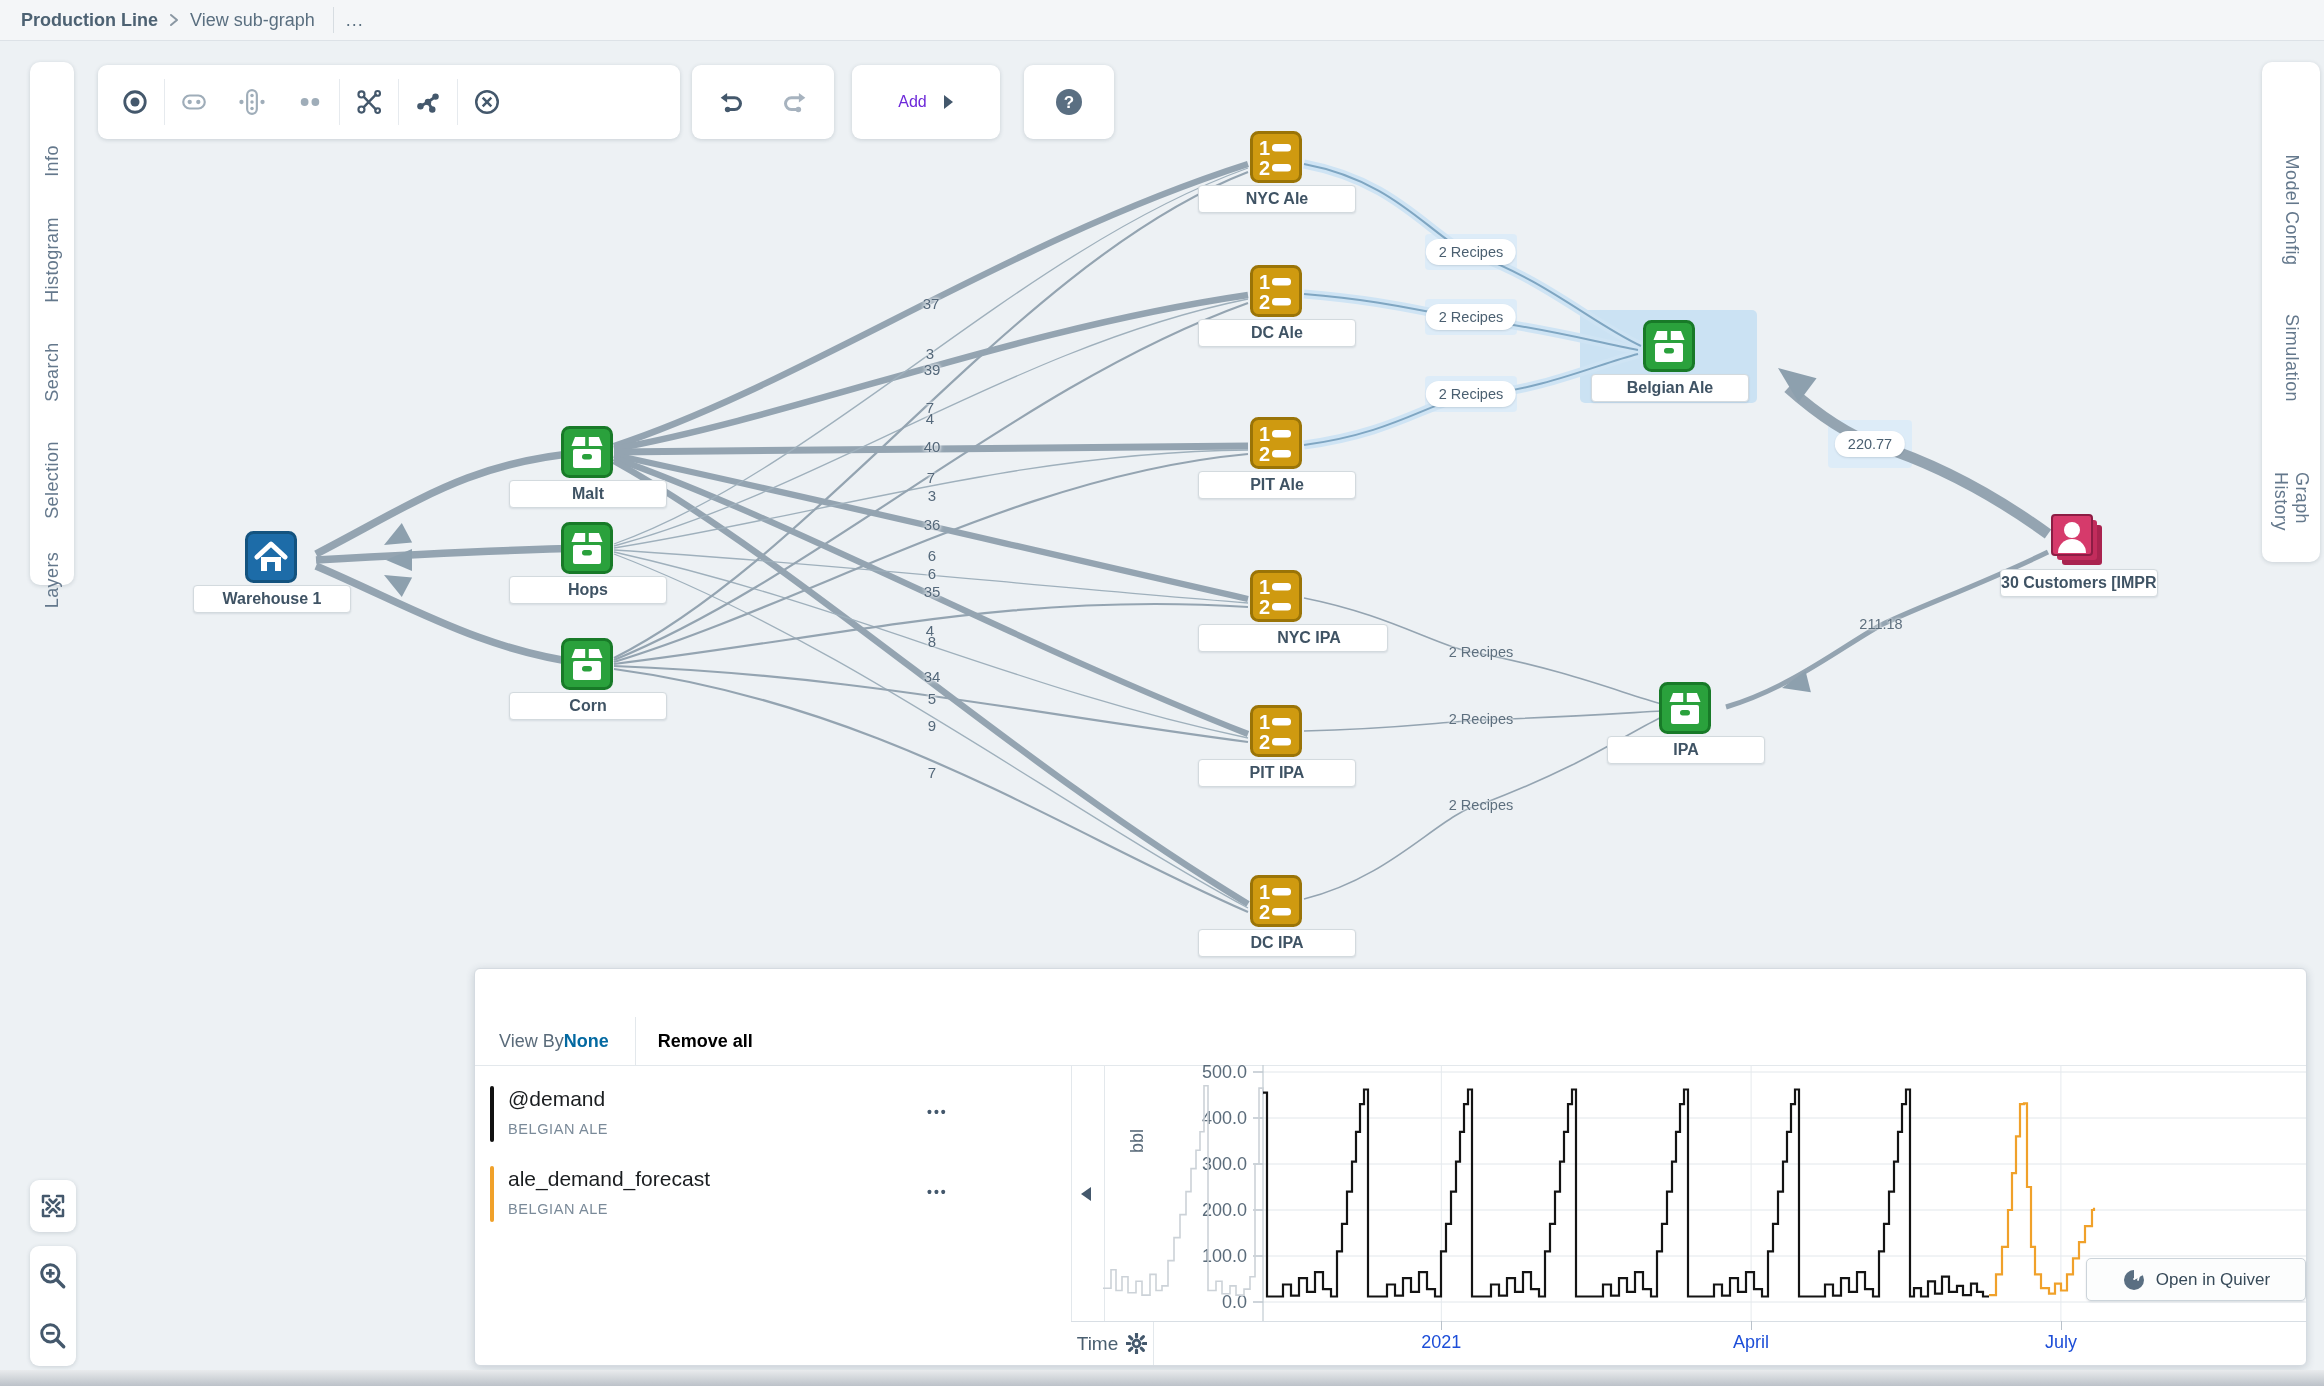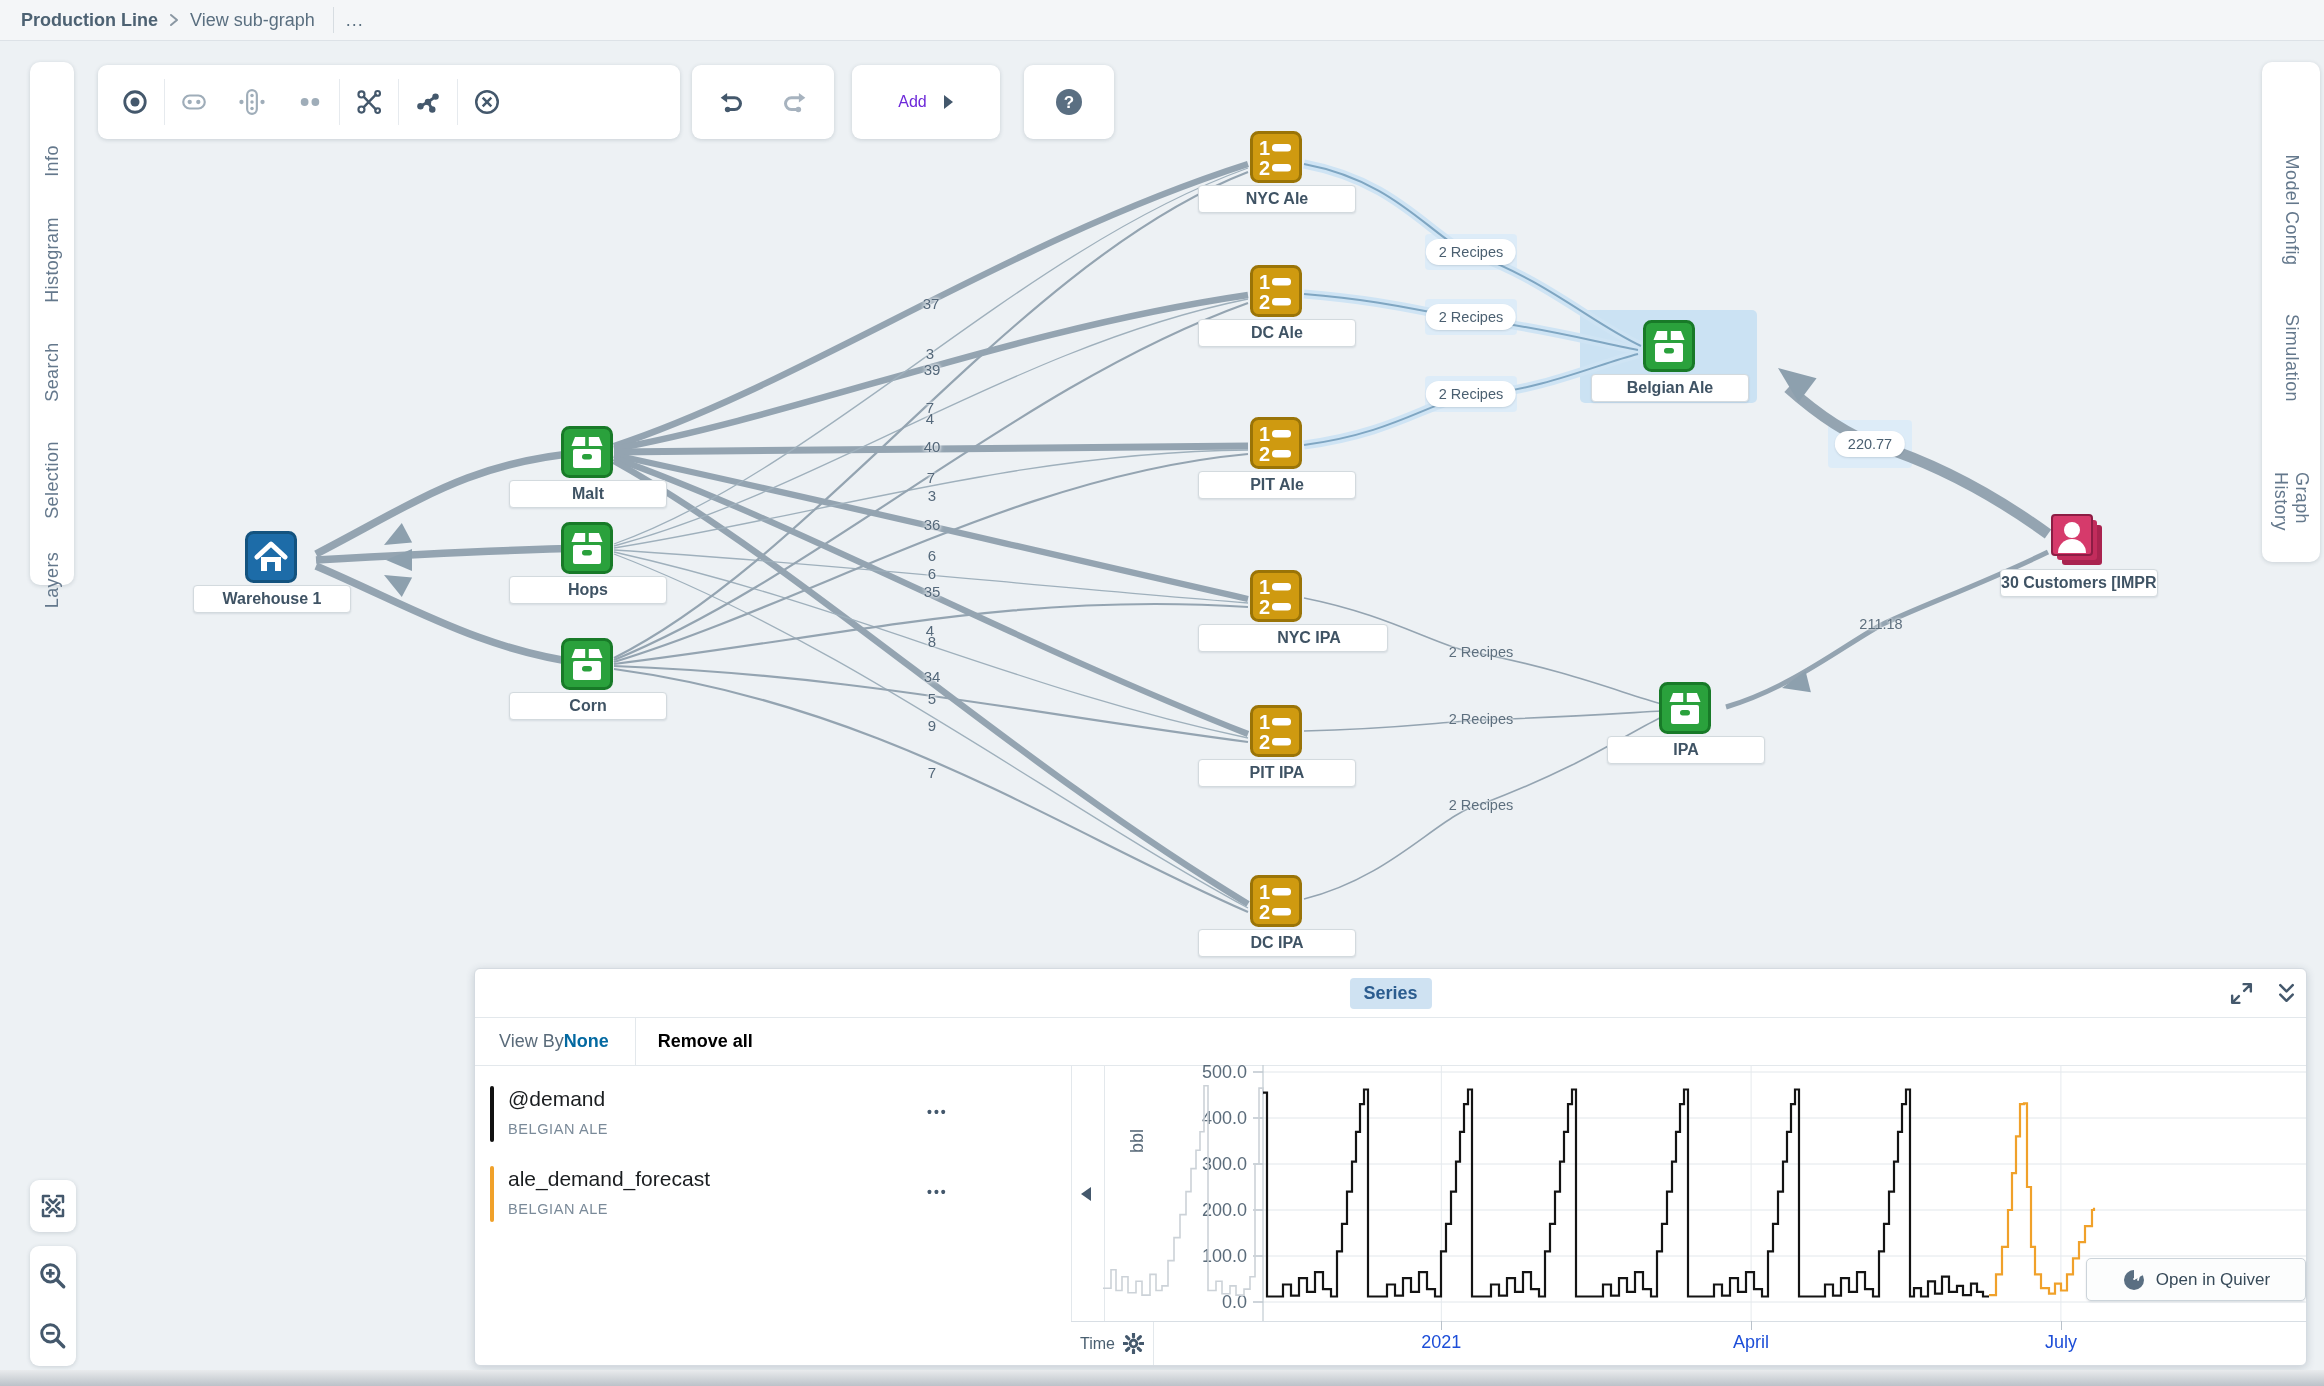--- a/index.html
+++ b/index.html
@@ -59,21 +59,21 @@
   .s-item-name{position:absolute;font-size:21px;color:#1a1d20;cursor:default;}
   .s-item-sub{position:absolute;font-size:14.5px;color:#7a8a99;letter-spacing:.6px;}
   .s-item-menu{position:absolute;font-size:14px;font-weight:700;letter-spacing:2px;color:#44586c;cursor:pointer;}
   .sp-strip{position:absolute;left:596px;top:96px;width:32px;height:256px;border-left:1px solid #e3e8ec;border-right:1px solid #e3e8ec;}
   .sp-collapse{position:absolute;left:9px;top:122px;width:0;height:0;cursor:pointer;
     border-top:7px solid transparent;border-bottom:7px solid transparent;border-right:10px solid #44586c;}
   #chart-svg{position:absolute;left:628px;top:96px;}
   .bbl{position:absolute;left:652px;top:160px;font-size:18px;color:#5a6b7a;writing-mode:vertical-rl;transform:rotate(180deg);}
   .sp-footer{position:absolute;left:596px;top:352px;width:1235px;height:43px;border-top:1px solid #d8dee4;}
   .time-cell{position:absolute;left:0;top:0;width:82px;height:100%;border-right:1px solid #e3e8ec;
-    display:flex;align-items:center;justify-content:center;gap:8px;font-size:16px;color:#4a5f70;cursor:pointer;}
+    display:flex;align-items:center;justify-content:center;gap:8px;font-size:19px;color:#4a5f70;cursor:pointer;}
   .x-tick-label{position:absolute;top:10px;transform:translateX(-50%);font-size:18px;color:#1d4ed8;}
   .x-tick-mark{position:absolute;top:-1px;width:1px;height:9px;background:#b9c2cb;}
   .quiver-btn{position:absolute;left:1611px;top:289px;width:218px;height:41px;background:#fcfdfd;
     border:1px solid #ccd4da;border-radius:5px;display:flex;align-items:center;justify-content:center;gap:10px;
     font-size:17px;color:#374a59;box-shadow:0 1px 2px rgba(40,60,80,.12);cursor:pointer;}
   .bottom-strip{position:absolute;left:0;bottom:0;width:100%;height:16px;
     background:linear-gradient(#e9ebed,#bcc2c9);z-index:50;}
 </style>
 </head>
 <body>
@@ -428,33 +428,20 @@
     <div class="ctl" style="width:46px;height:60px;">
       <svg width="30" height="30" viewBox="0 0 28 28" fill="none" stroke="#44586c">
           <circle cx="11.5" cy="11.5" r="8" stroke-width="2.8"></circle>
           <line x1="17.5" y1="17.5" x2="24" y2="24" stroke-width="3.2" stroke-linecap="round"></line>
           <line x1="7.5" y1="11.5" x2="15.5" y2="11.5" stroke-width="2.6"></line>
         </svg>
     </div>
   </div>
 
   <div id="series-panel">
-    <div class="sp-header">
-      <span class="sp-title">Series</span>
-      <span class="sp-hicon" style="left:1753px;">
-        <svg width="27" height="27" viewBox="0 0 26 26" fill="none" stroke="#44586c" stroke-width="2.3" stroke-linecap="round" stroke-linejoin="round">
-            <path d="M15,4 h7 M22,4 v7 M22,4 l-6.5,6.5 M11,22 H4 M4,22 v-7 M4,22 l6.5,-6.5"></path>
-          </svg>
-      </span>
-      <span class="sp-hicon" style="left:1798px;">
-        <svg width="27" height="27" viewBox="0 0 26 26" fill="none" stroke="#44586c" stroke-width="2.4" stroke-linecap="round" stroke-linejoin="round">
-            <path d="M7,5 l6,6 6,-6 M7,14 l6,6 6,-6"></path>
-          </svg>
-      </span>
-    </div>
     <div class="sp-row2">
       <span class="sp-groupby">View By</span>
       <span class="sp-none">None</span>
       <span class="sp-rdiv"></span>
       <span class="sp-remove">Remove all</span>
     </div>
 
     <div id="series-list" style="position: absolute; left: 0px; top: 0px; width: 596px; height: 352px;">
         <div class="s-item-bar" style="left: 15px; top: 117px; background: rgb(17, 17, 17);"></div>
         <div class="s-item-name" style="left: 33px; top: 118px;">@demand</div>

